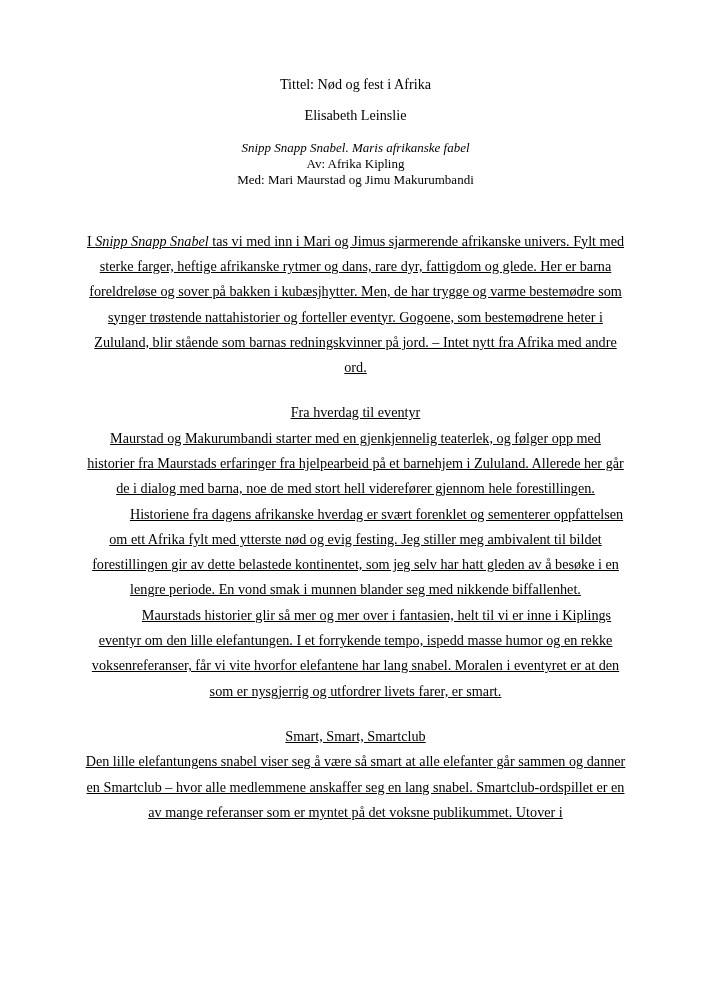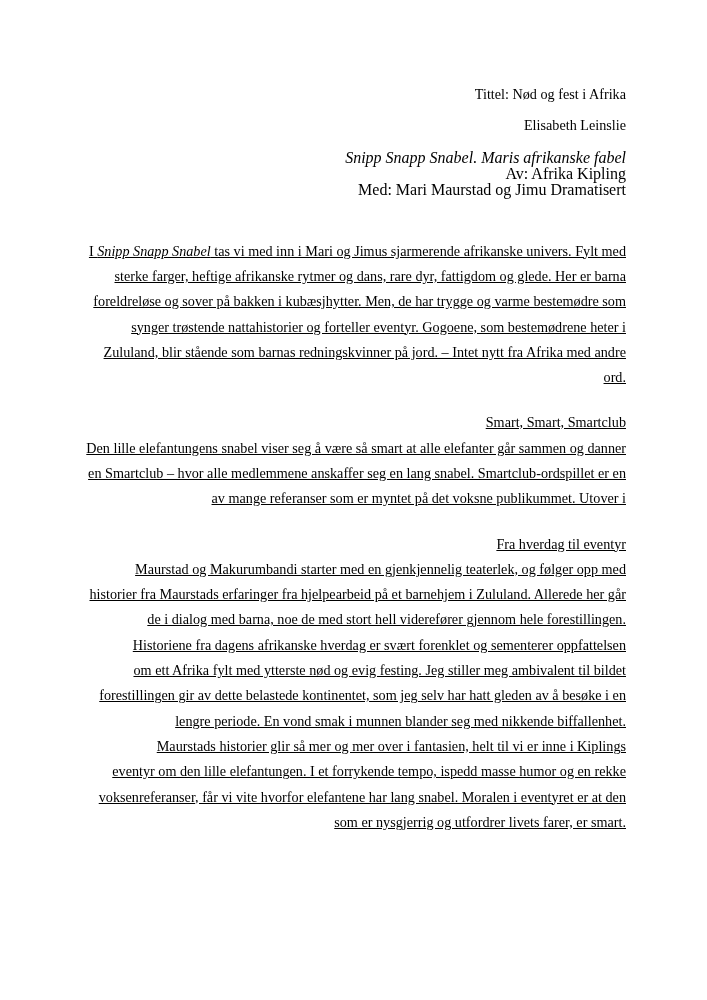--- a/index.html
+++ b/index.html
@@ -13,41 +13,41 @@
     width: 707px;
     height: 1000px;
     background: #ffffff;
     color: #000000;
     font-family: "Liberation Serif", "DejaVu Serif", serif;
     overflow: hidden;
   }
   .content {
     position: absolute;
     left: 85px;
-    top: 86px;
+    top: 76px;
     width: 541px;
-    text-align: right;
+    text-align: center;
   }
   .doc-title {
     font-size: 14.2px;
     line-height: 17px;
     margin: 0 0 14px 0;
   }
   .ingress {
     font-size: 14.2px;
     line-height: 18.5px;
     margin: 0 0 16px 0;
   }
   .author {
     font-size: 14.2px;
     line-height: 17px;
     margin: 0 0 16px 0;
   }
   .credits {
-    font-size: 16px;
+    font-size: 13px;
     line-height: 16.2px;
     margin: 0 0 40px 0;
   }
   .credits p {
     margin: 0;
   }
   .credit-show-title {
     font-style: italic;
   }
   .body-block {
@@ -79,33 +79,33 @@
   <div class="content">
 
     <p class="doc-title">Tittel: Nød og fest i Afrika</p>
 
 
     <p class="author">Elisabeth Leinslie</p>
 
     <div class="credits">
       <p class="credit-show-title">Snipp Snapp Snabel. Maris afrikanske fabel</p>
       <p>Av: Afrika Kipling</p>
-      <p>Med: Mari Maurstad og Jimu Dramatisert</p>
+      <p>Med: Mari Maurstad og Jimu Makurumbandi</p>
     </div>
 
     <div class="body-block first">
       <p><span>I </span><span class="italic">Snipp Snapp Snabel</span><span> tas vi med inn i Mari og Jimus sjarmerende afrikanske univers. Fylt med sterke farger, heftige afrikanske rytmer og dans, rare dyr, fattigdom og glede. Her er barna foreldreløse og sover på bakken i kubæsjhytter. Men, de har trygge og varme bestemødre som synger trøstende nattahistorier og forteller eventyr. Gogoene, som bestemødrene heter i Zululand, blir stående som barnas redningskvinner på jord. – Intet nytt fra Afrika med andre ord.</span></p>
-    </div>
-
-    <div class="body-block">
-      <p class="section-heading">Smart, Smart, Smartclub</p>
-      <p>Den lille elefantungens snabel viser seg å være så smart at alle elefanter går sammen og danner en Smartclub – hvor alle medlemmene anskaffer seg en lang snabel. Smartclub-ordspillet er en av mange referanser som er myntet på det voksne publikummet. Utover i</p>
     </div>
 
     <div class="body-block">
       <p class="section-heading">Fra hverdag til eventyr</p>
       <p>Maurstad og Makurumbandi starter med en gjenkjennelig teaterlek, og følger opp med historier fra Maurstads erfaringer fra hjelpearbeid på et barnehjem i Zululand. Allerede her går de i dialog med barna, noe de med stort hell viderefører gjennom hele forestillingen.</p>
       <p class="indent">Historiene fra dagens afrikanske hverdag er svært forenklet og sementerer oppfattelsen om ett Afrika fylt med ytterste nød og evig festing. Jeg stiller meg ambivalent til bildet forestillingen gir av dette belastede kontinentet, som jeg selv har hatt gleden av å besøke i en lengre periode. En vond smak i munnen blander seg med nikkende biffallenhet.</p>
       <p class="indent">Maurstads historier glir så mer og mer over i fantasien, helt til vi er inne i Kiplings eventyr om den lille elefantungen. I et forrykende tempo, ispedd masse humor og en rekke voksenreferanser, får vi vite hvorfor elefantene har lang snabel. Moralen i eventyret er at den som er nysgjerrig og utfordrer livets farer, er smart.</p>
     </div>
 
+    <div class="body-block">
+      <p class="section-heading">Smart, Smart, Smartclub</p>
+      <p>Den lille elefantungens snabel viser seg å være så smart at alle elefanter går sammen og danner en Smartclub – hvor alle medlemmene anskaffer seg en lang snabel. Smartclub-ordspillet er en av mange referanser som er myntet på det voksne publikummet. Utover i</p>
+    </div>
+
   </div>
 </div>
 
 </body></html>

